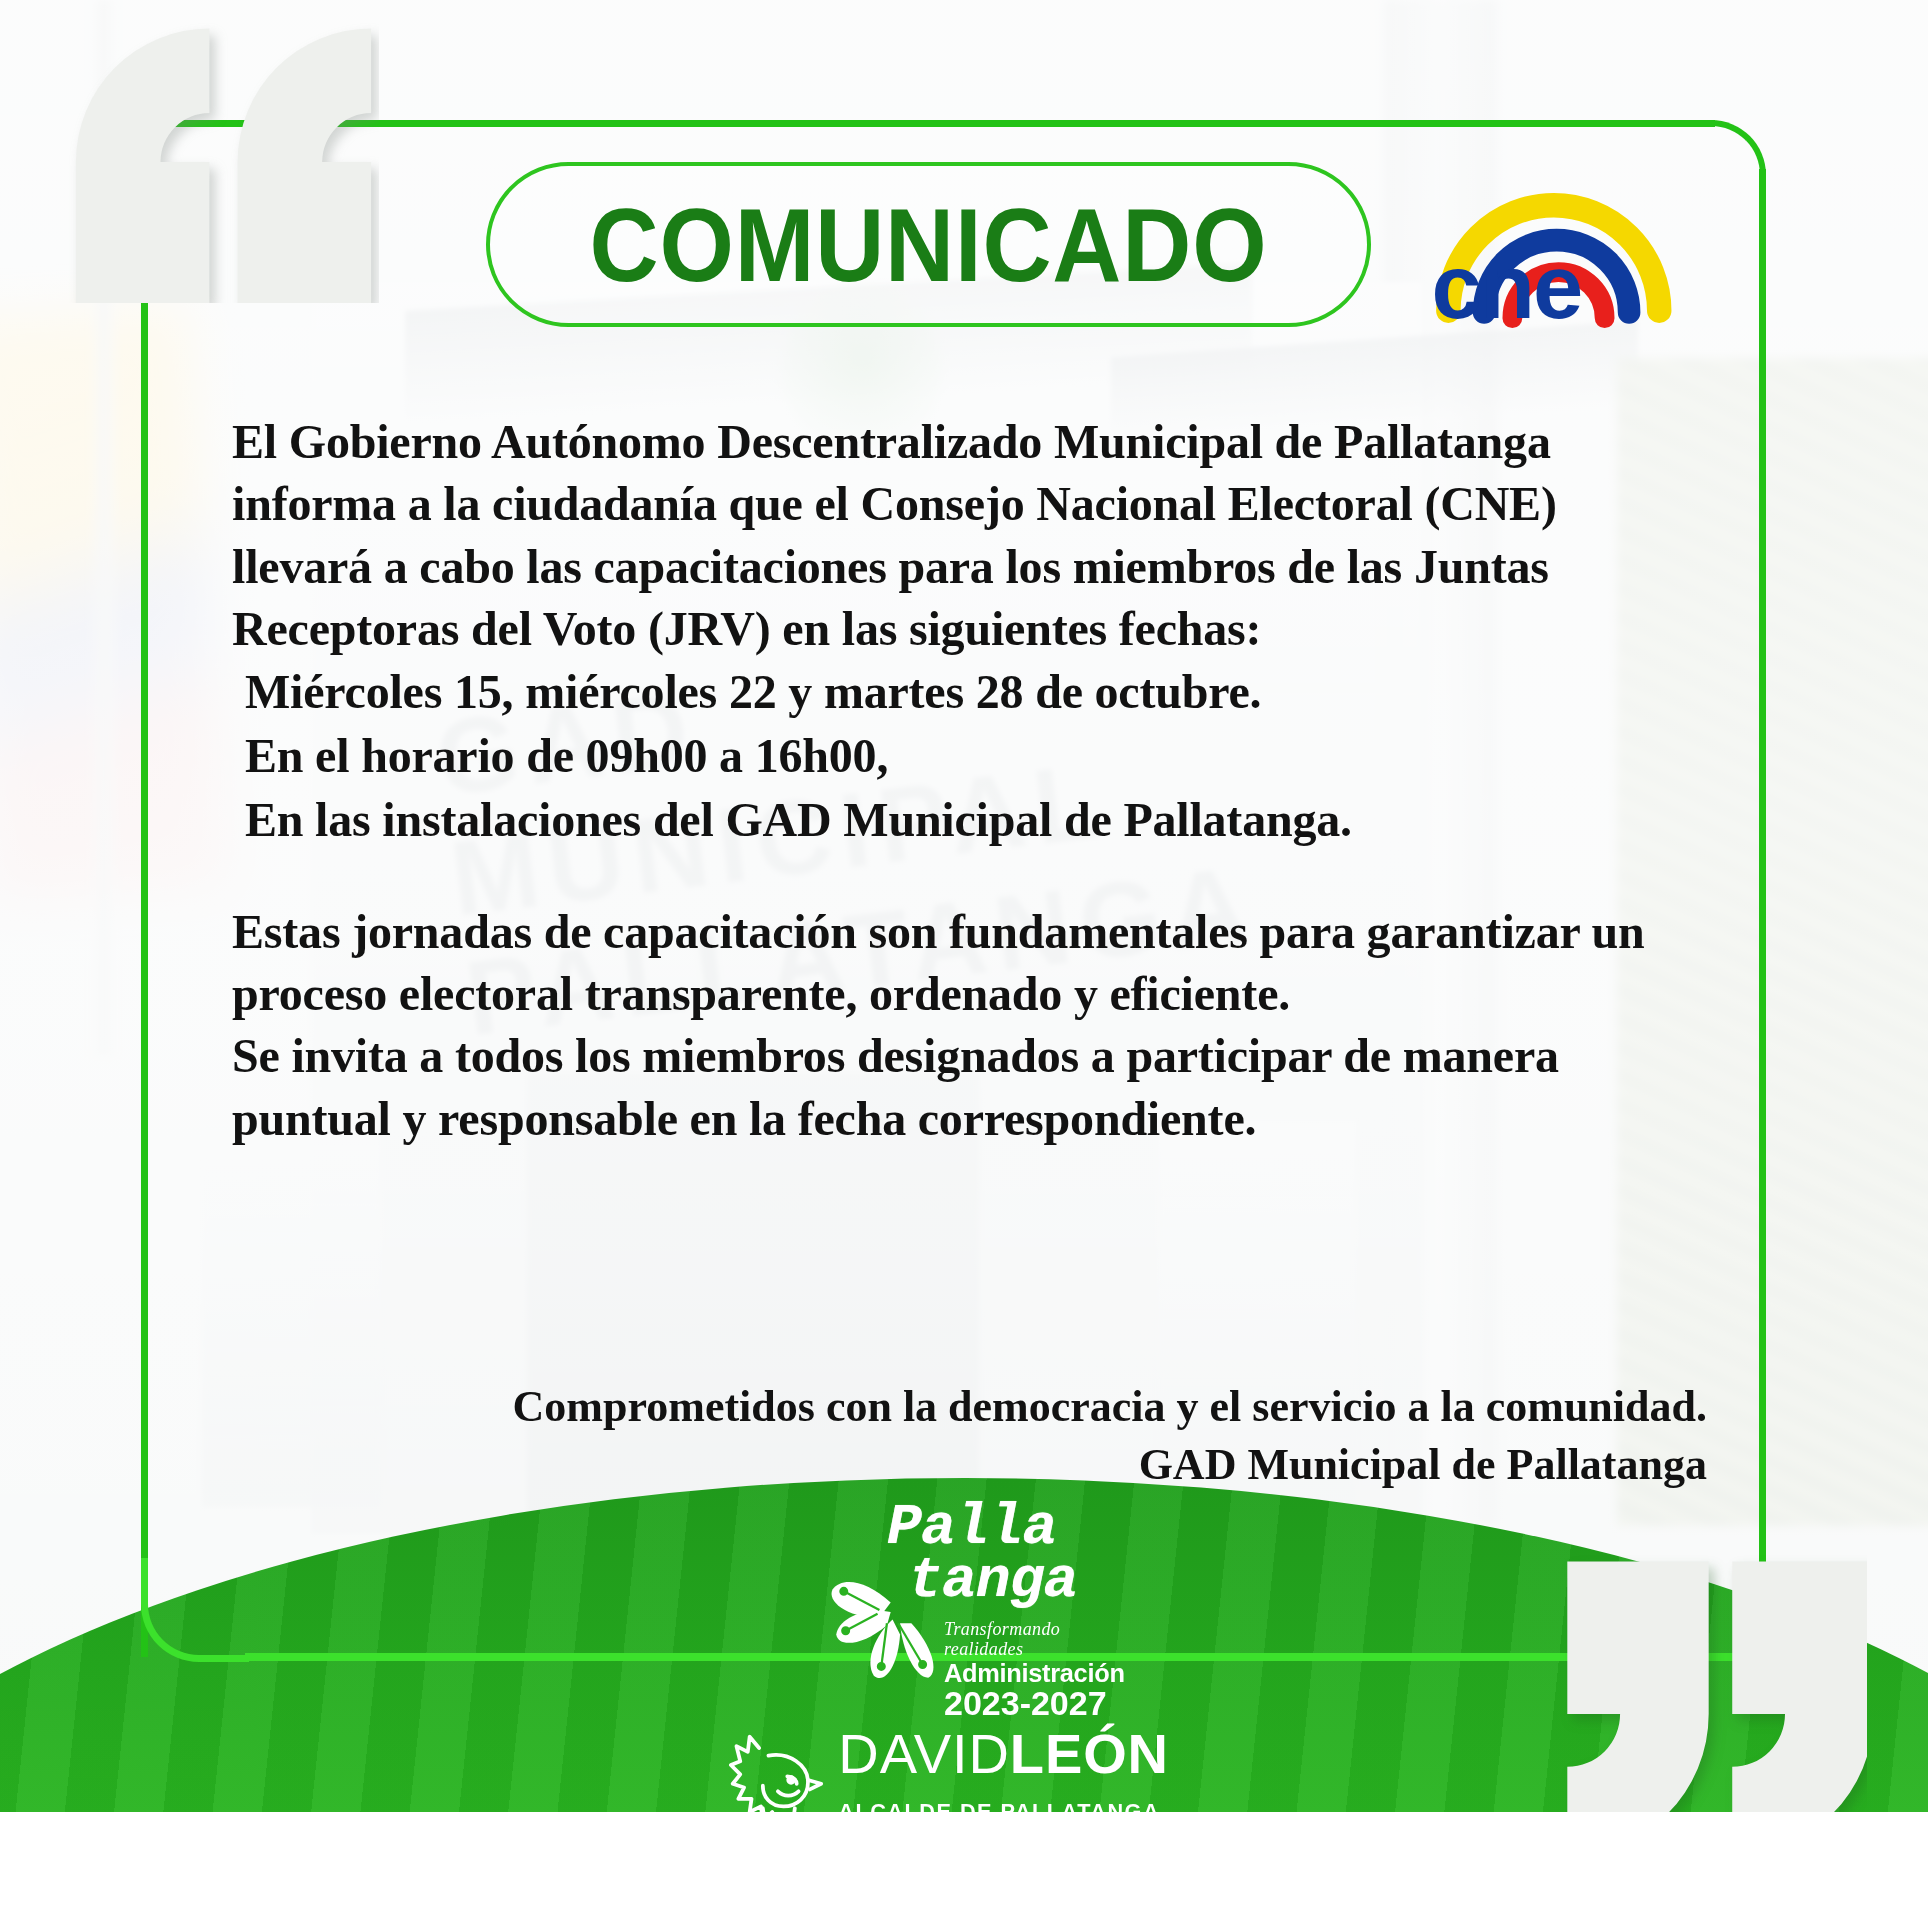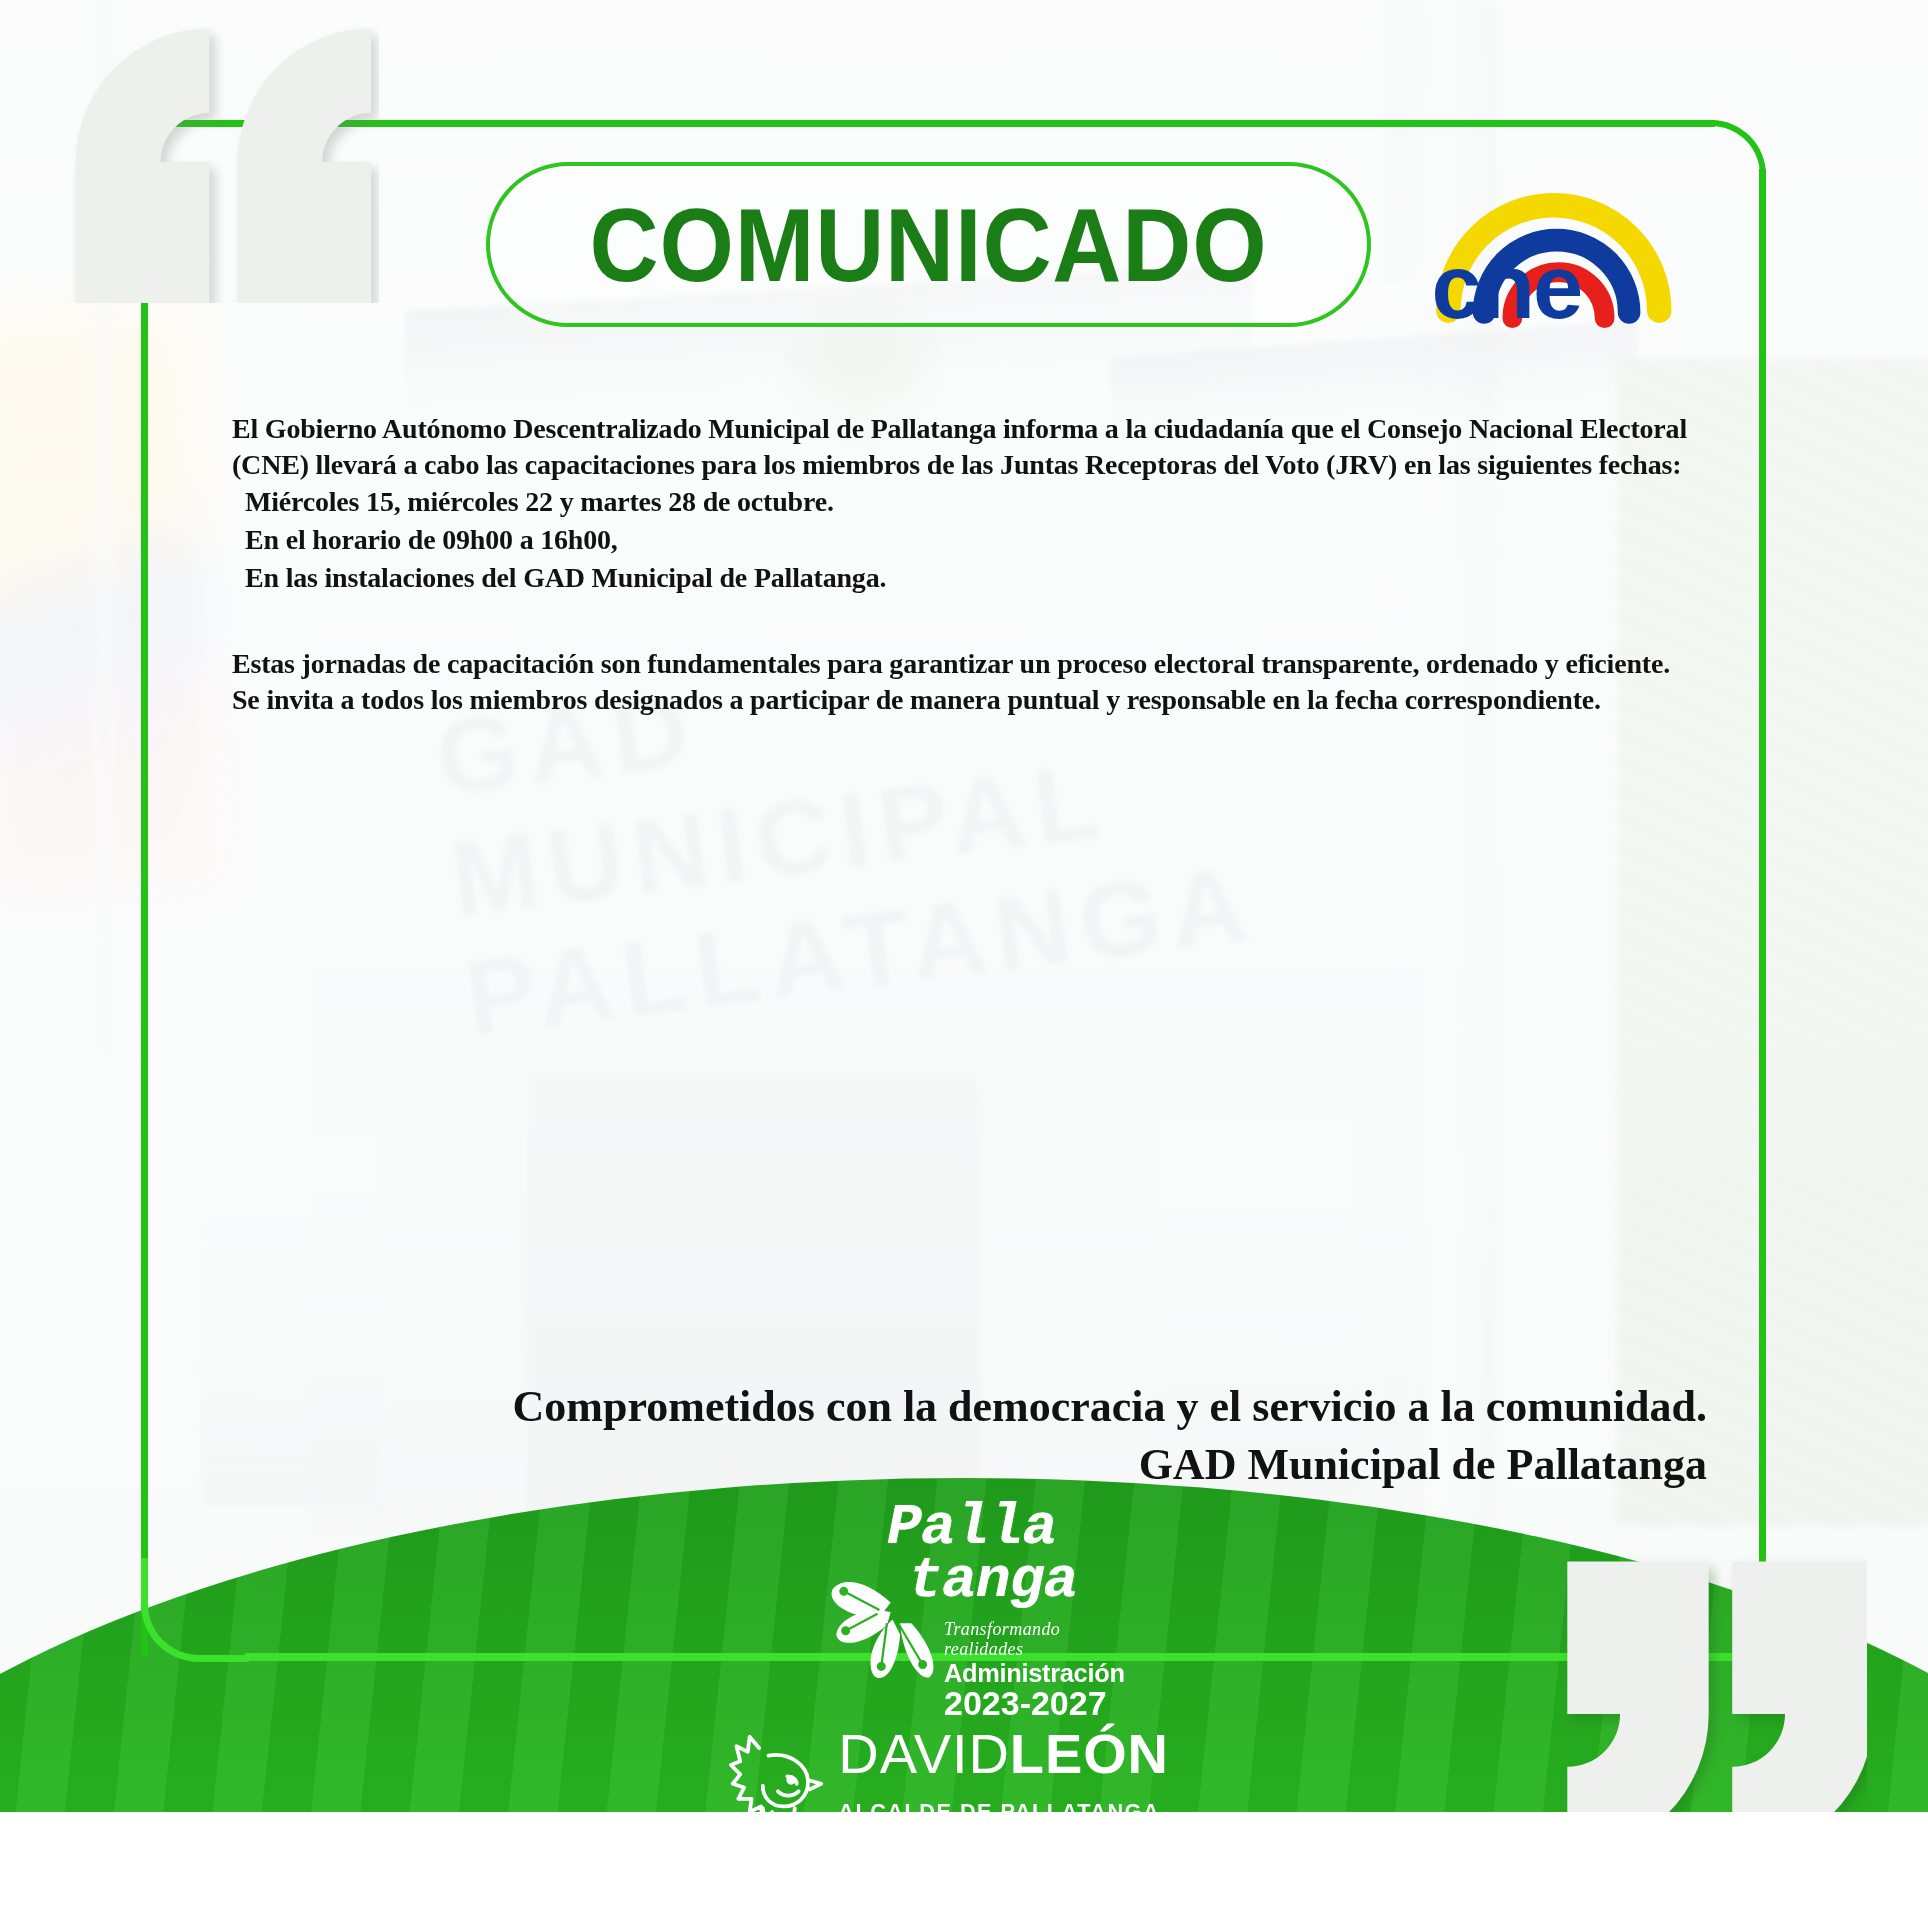--- a/index.html
+++ b/index.html
@@ -187,21 +187,21 @@
     position:absolute;left:1422px;top:160px;width:273px;height:179px;
   }
   .cne-logo svg{width:100%;height:100%;}
 
   
   .body{
     position:absolute;left:232px;top:411px;width:1475px;
     font-family:"Liberation Serif", serif;
     font-weight:bold;
     color:#121212;
-    font-size:28px;
+    font-size:48px;
     line-height:1.30;
     letter-spacing:-0.2px;
   }
   .body p{margin:0 0 0 0;}
   .para-lead{margin-bottom:49px;}
   .dates{padding-left:13px;margin-bottom:49px;}
   .dates div{margin-bottom:1.9px;}
   .para-mid{margin-bottom:53px;}
   .para-end{margin-bottom:0;}
 

